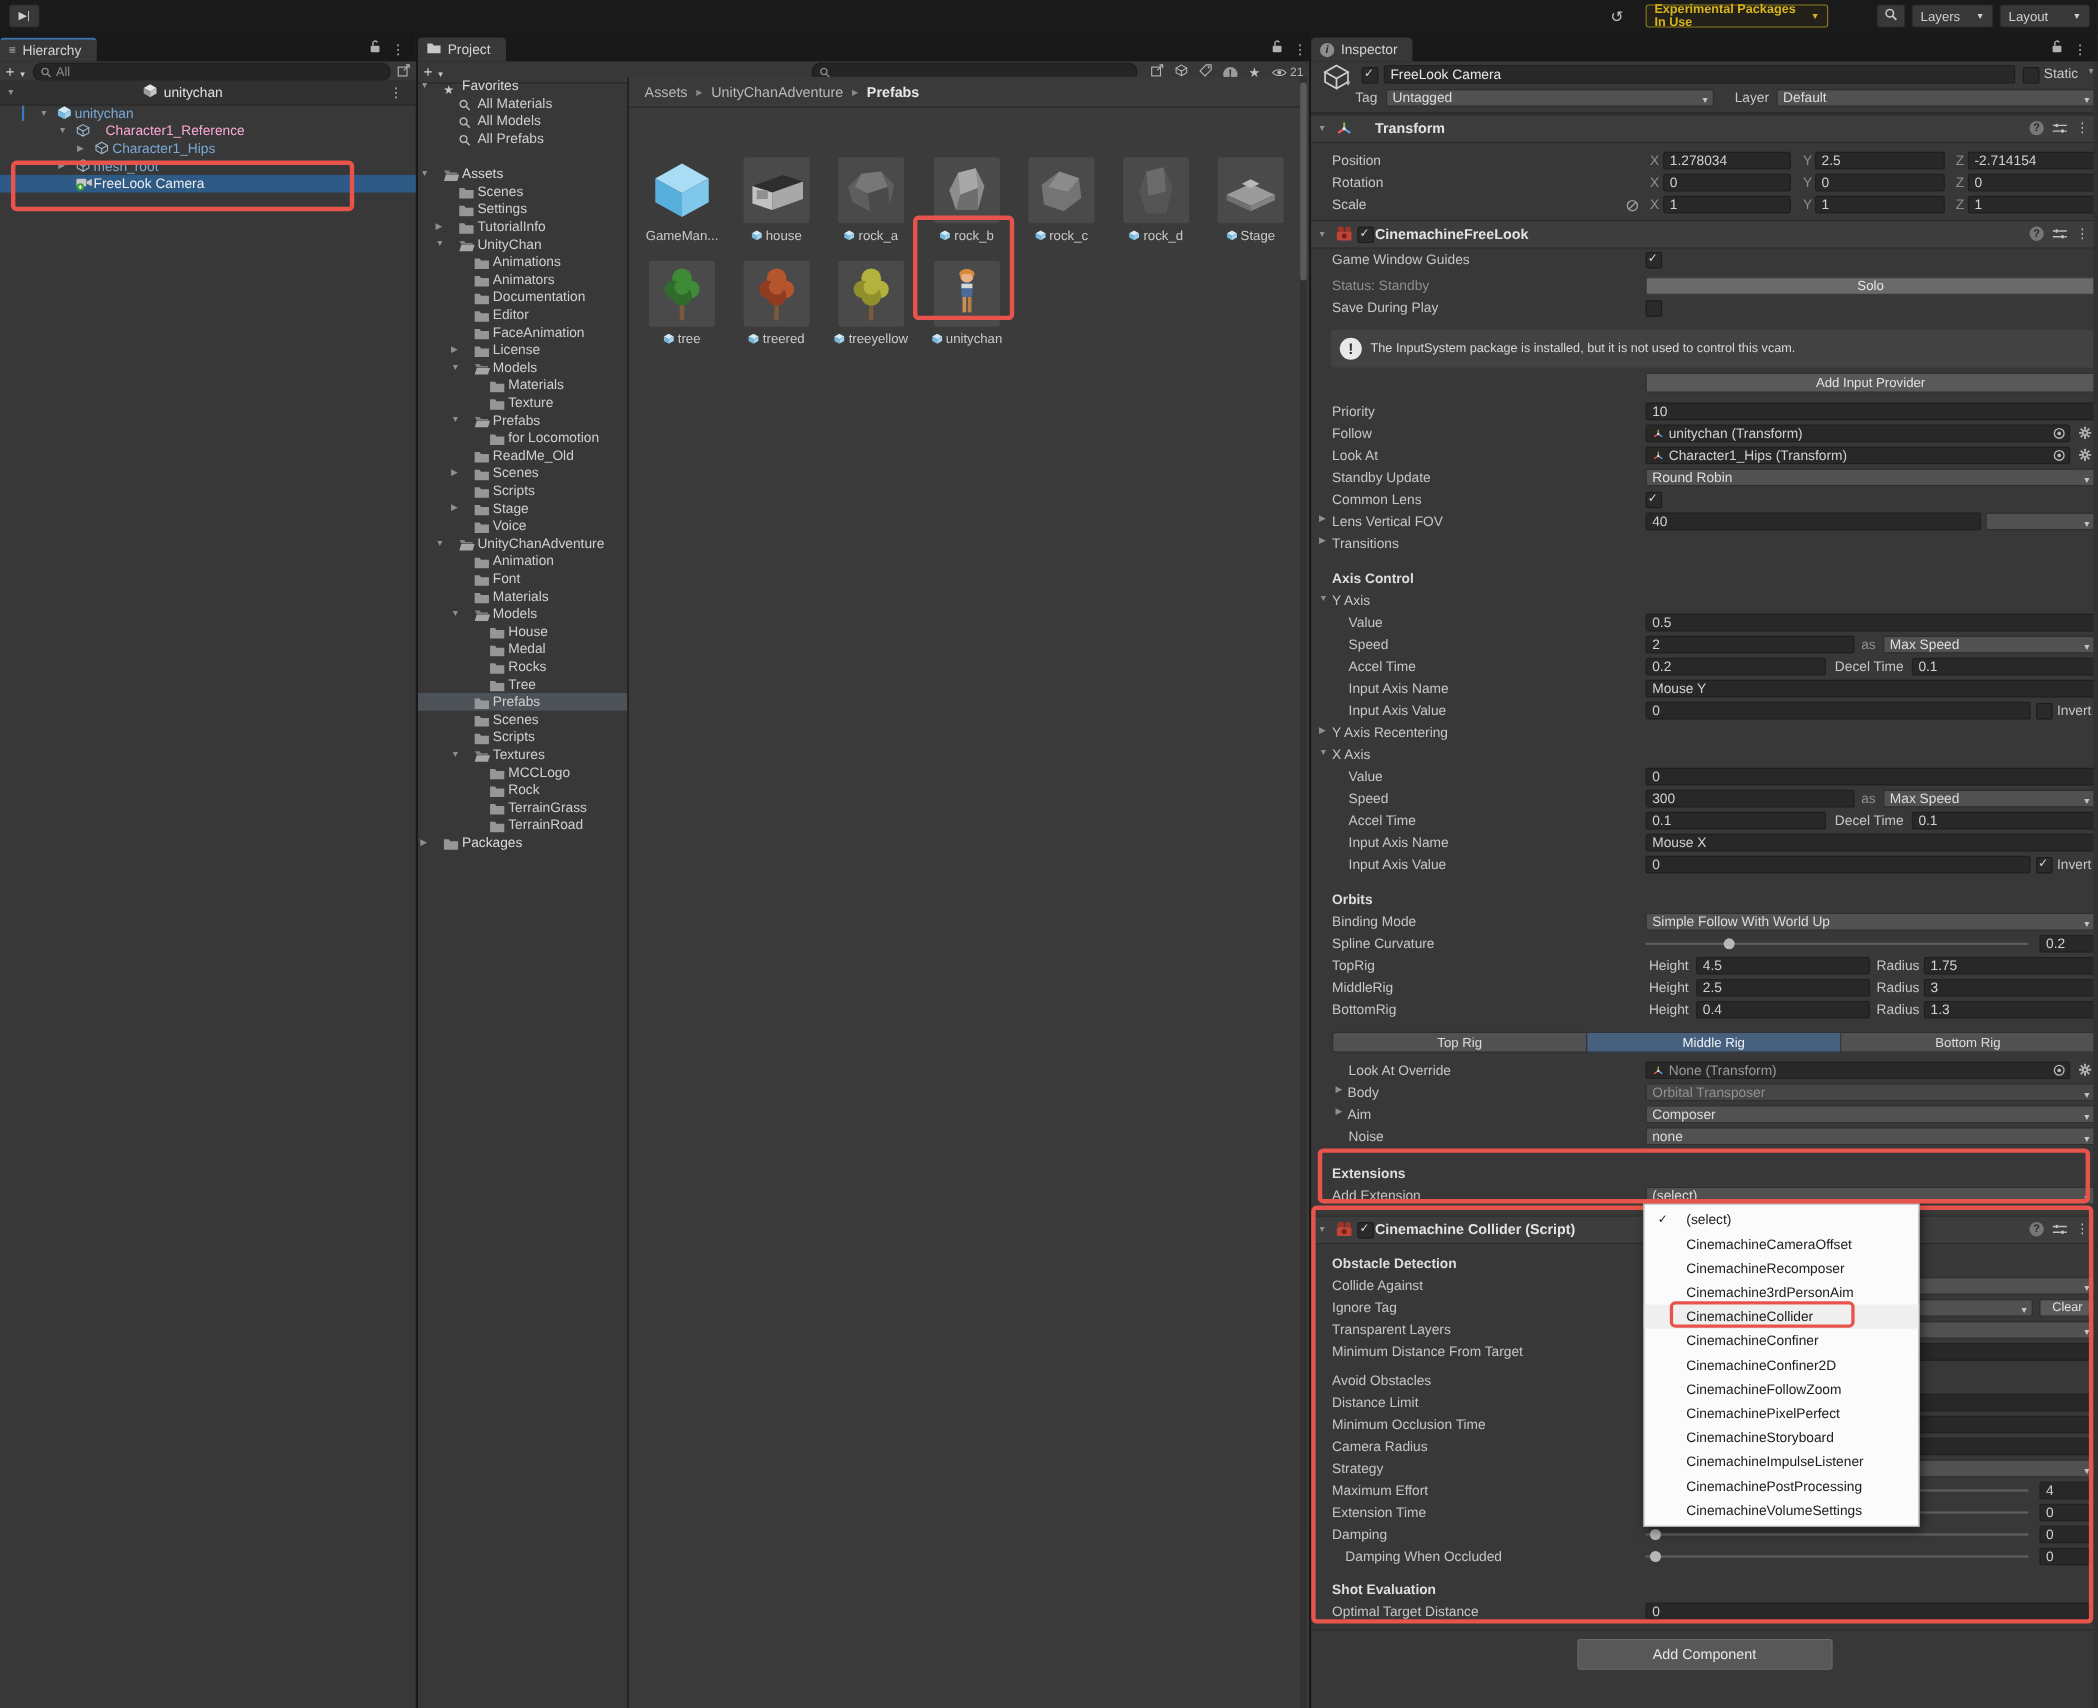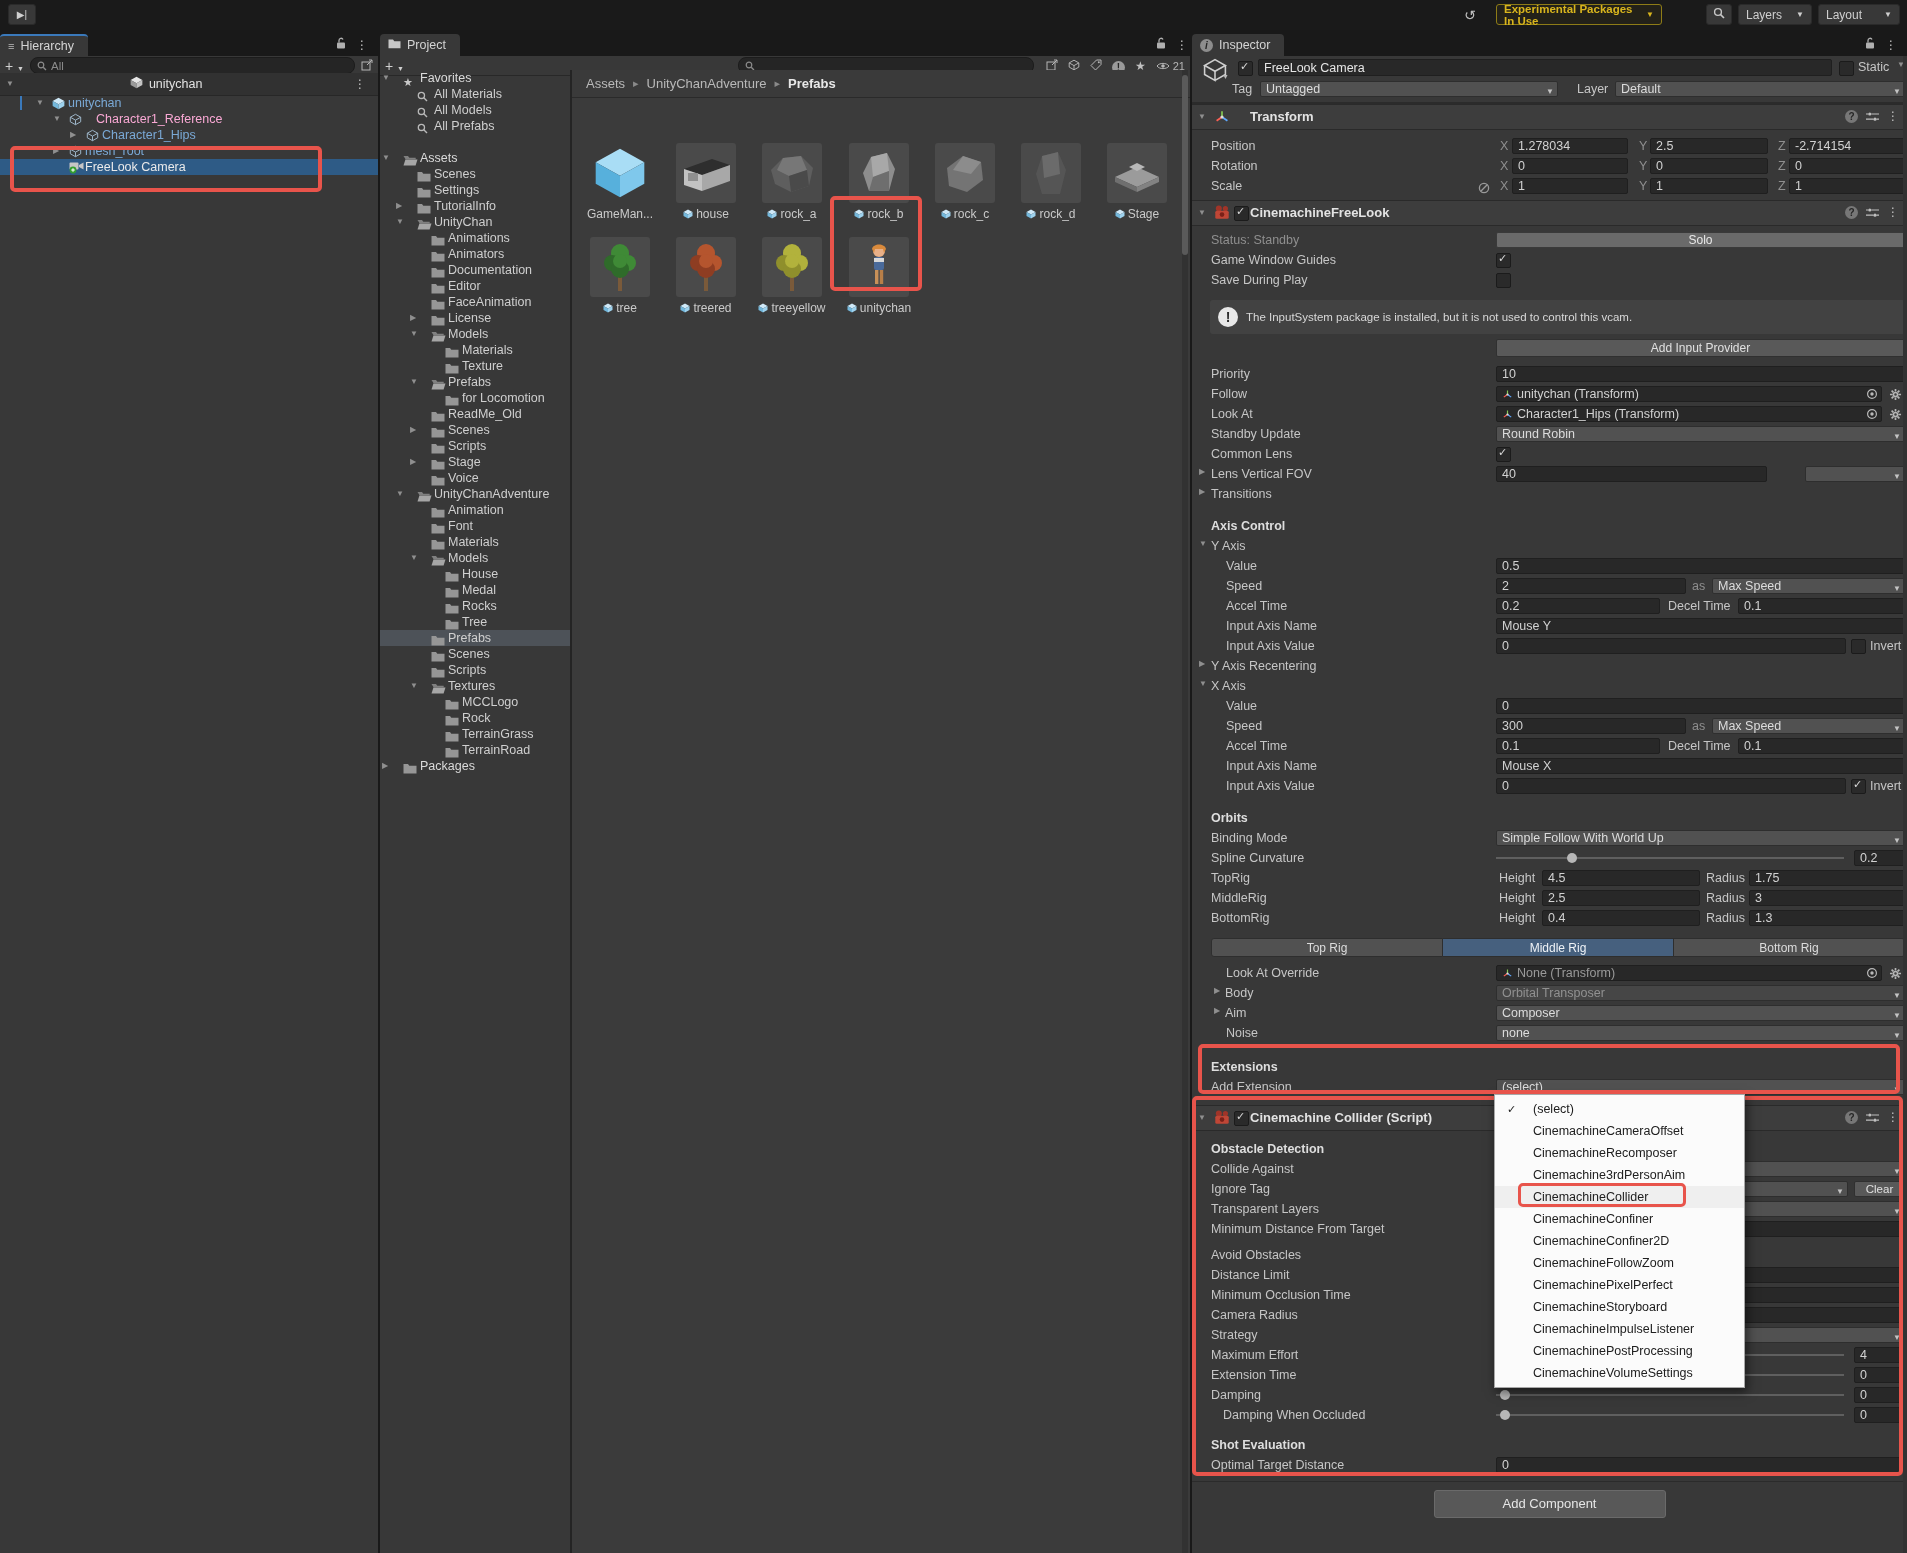--- a/index.html
+++ b/index.html
@@ -878,27 +878,27 @@
             <svg width="13" height="11">
   <g stroke="#c0c0c0" stroke-width="1.2">
               <path d="M0 3h2.2M5.4 3H13M0 8.2h7.4M10.6 8.2H13"></path>
             </g>
   <circle cx="3.8" cy="3" r="1.6" fill="#c0c0c0"></circle>
             <circle cx="9" cy="8.2" r="1.6" fill="#c0c0c0"></circle>
           </svg>
           <span class="kebab">⋮</span>
           </div>
       </div>
+      <div class="irow" style="">
+        <span class="lb " style="left:19px">Game Window Guides</span>
+        <span class="cbx on" style="left:304px"></span>
+      </div>
       <div class="irow" style="margin-top:4px;">
         <span class="lb dim" style="left:19px">Status: Standby</span>
         <div class="solo" style="left:304px;width:409px">Solo</div>
-      </div>
-      <div class="irow" style="">
-        <span class="lb " style="left:19px">Game Window Guides</span>
-        <span class="cbx on" style="left:304px"></span>
       </div>
       <div class="irow" style="">
         <span class="lb " style="left:19px">Save During Play</span>
         <span class="cbx" style="left:304px"></span>
       </div>
       <div class="infobox">
           <span class="qicon" style="width:20px;height:20px;line-height:20px;font-size:14px;background:#e8e8e8;color:#2b2b2b">!</span>
           <span class="itxt">The InputSystem package is installed, but it is not used to control this vcam.</span>
       </div>
       <div class="irow">
@@ -958,21 +958,21 @@
         <span class="lb " style="left:19px">Standby Update</span>
         <div class="drp" style="left:304px;width:409px"><span>Round Robin</span><span class="dar">▼</span></div>
       </div>
       <div class="irow" style="">
         <span class="lb " style="left:19px">Common Lens</span>
         <span class="cbx on" style="left:304px"></span>
       </div>
       <div class="irow">
         <span class="fo" style="left:7px">▶</span>
         <span class="lb " style="left:19px">Lens Vertical FOV</span>
-        <div class="fld" style="left:304px;width:271px">40</div>
+        <div class="fld" style="left:304px;width:305px">40</div>
         <div class="drp" style="left:613px;width:100px"><span></span><span class="dar">▼</span></div>
       </div>
       <div class="irow">
         <span class="fo" style="left:7px">▶</span>
         <span class="lb " style="left:19px">Transitions</span>
       </div>
       <div class="irow" style="margin-top:12px;">
         <span class="lb b" style="left:19px">Axis Control</span>
       </div>
       <div class="irow">

